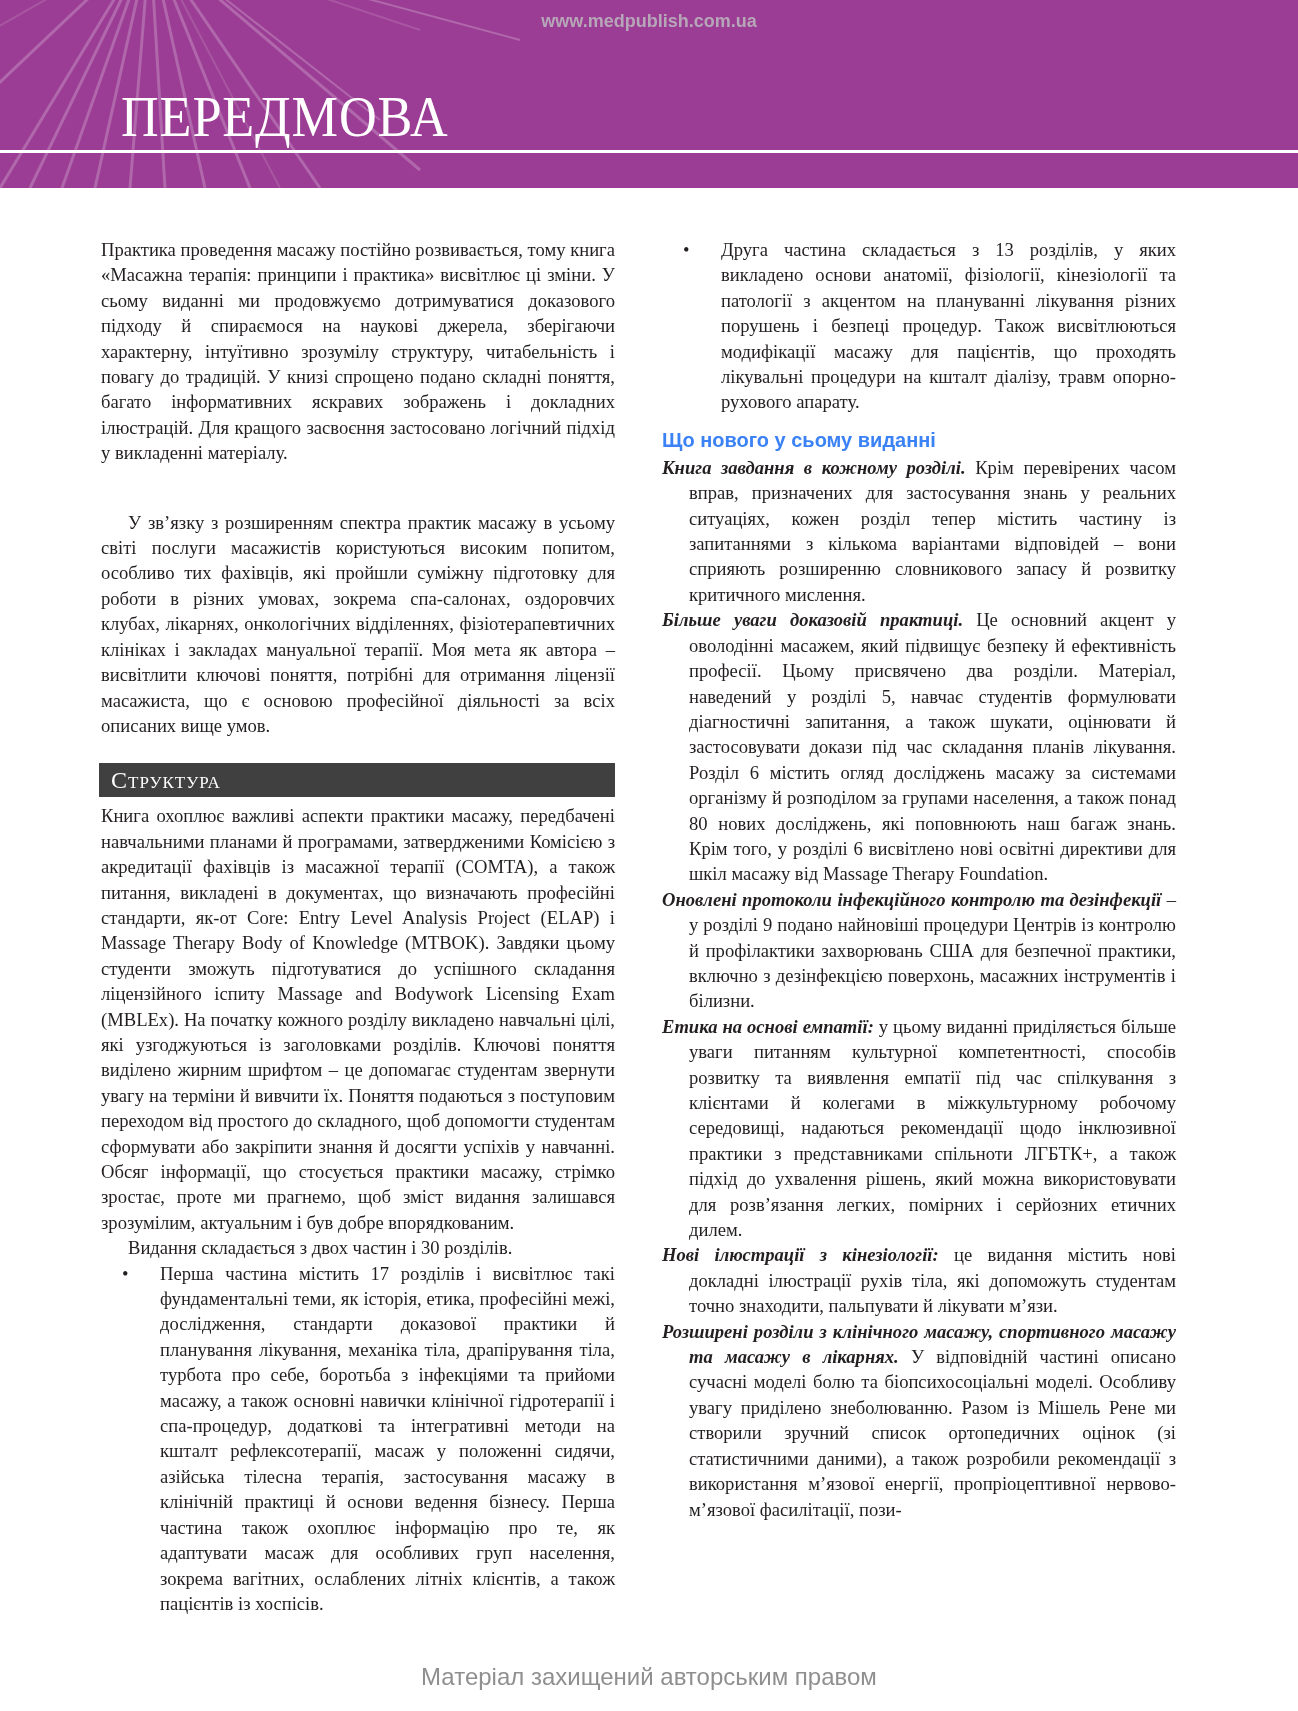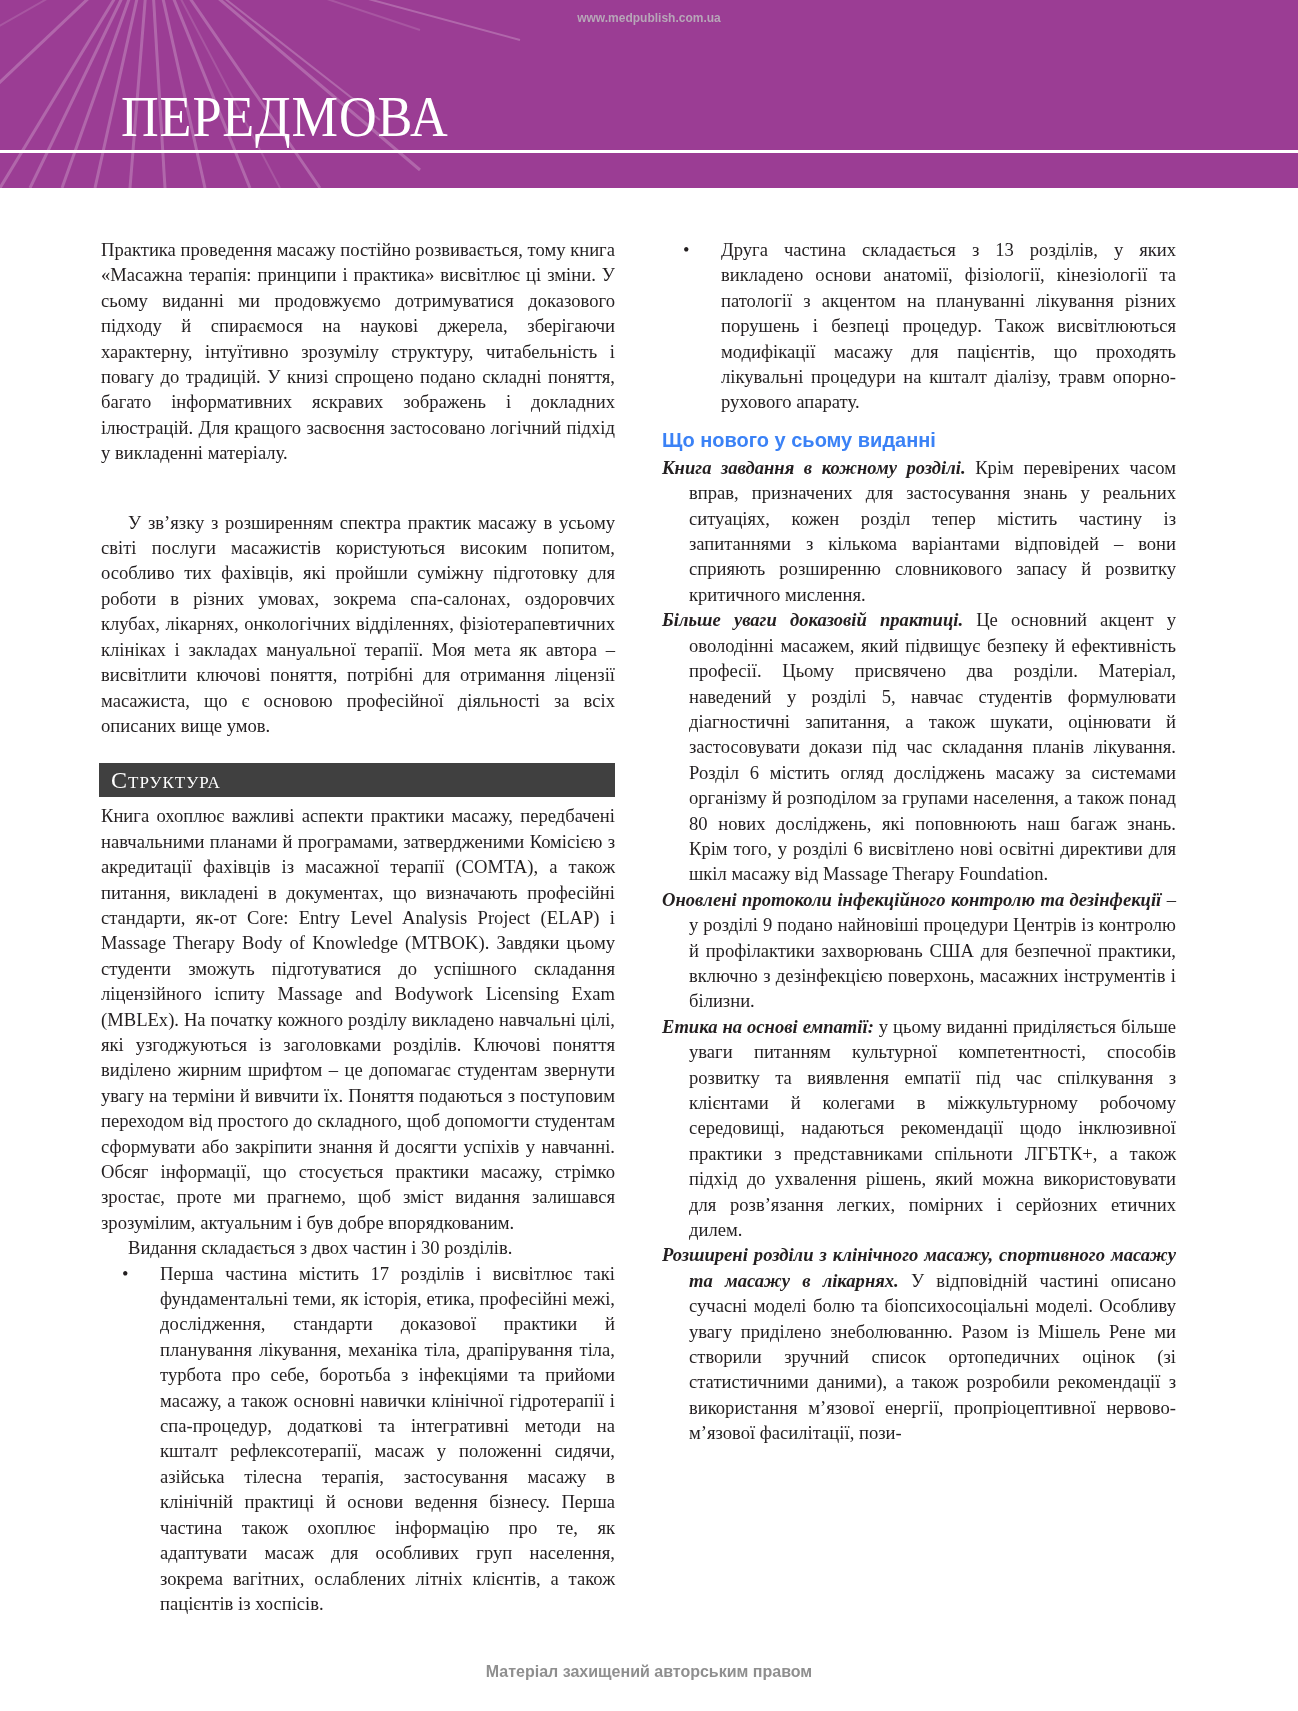--- a/index.html
+++ b/index.html
@@ -4,21 +4,21 @@
 <style>
   html, body { margin: 0; padding: 0; background: #ffffff; }
   body { width: 1298px; height: 1711px; position: relative; overflow: hidden;
          font-family: "Liberation Serif", "DejaVu Serif", serif; color: #231f20; }
 
   .header { position: absolute; left: 0; top: 0; width: 1298px; height: 188px;
             background: #9b3d94; overflow: hidden; }
   .header svg.rays { position: absolute; left: 0; top: 0; }
   .site-url { position: absolute; left: 0; width: 1298px; top: 11px; text-align: center;
               font-family: "Liberation Sans", "DejaVu Sans", sans-serif; font-weight: bold;
-              font-size: 12px; color: #b7a6b8; letter-spacing: 0px; }
+              font-size: 18px; color: #b7a6b8; letter-spacing: 0px; }
   .page-title { position: absolute; left: 121px; top: 88px; font-family: "Liberation Serif", serif;
                 font-size: 58px; color: #ffffff; letter-spacing: 1px; transform: scaleX(0.9);
                 transform-origin: left center; line-height: 1; }
   .header-rule { position: absolute; left: 0; top: 150px; width: 1298px; height: 3px; background: #ffffff; }
 
   .col { position: absolute; font-size: 18.6px; line-height: 25.4px; text-align: justify; }
   .col-left { left: 101px; top: 237px; width: 514px; }
   .col-right { left: 662px; top: 237px; width: 514px; }
 
   p { margin: 0; hyphens: manual; }
@@ -33,22 +33,22 @@
   .bullet .dot { position: absolute; left: 21px; top: 0; }
   .bullet-intro { padding-left: 27px; }
 
   .subheading { font-family: "Liberation Sans", "DejaVu Sans", sans-serif; font-weight: bold;
                 color: #3b82f6; font-size: 20px; line-height: 26px; margin: 12px 0 2px 0; }
 
   .feature { padding-left: 27px; text-indent: -27px; }
   .feature .lead { font-weight: bold; font-style: italic; }
 
   .footer { position: absolute; left: 0; top: 1663px; width: 1298px; text-align: center;
-            font-family: "Liberation Sans", "DejaVu Sans", sans-serif; font-weight: bold;
-            font-size: 16px; color: #8f8f8f; }
+            font-family: "Liberation Sans", "DejaVu Sans", sans-serif; font-weight: normal;
+            font-size: 24px; color: #8f8f8f; }
 </style>
 </head>
 <body>
 
 <div class="header">
   <svg class="rays" width="1298" height="188">
     <g stroke="#ffffff" stroke-opacity="0.22" stroke-width="3" fill="none">
       <line x1="150" y1="-60" x2="-40" y2="120"></line>
       <line x1="150" y1="-60" x2="0" y2="188"></line>
       <line x1="150" y1="-60" x2="30" y2="188"></line>
@@ -93,16 +93,17 @@
     <span class="dot">•</span>
     <p>Друга частина складається з 13 розділів, у яких викладено основи анатомії, фізіології, кінезіології та патології з акцентом на плануванні лікування різних порушень і безпеці процедур. Також висвітлюються модифікації масажу для пацієнтів, що проходять лікувальні процедури на кшталт діалізу, травм опорно-рухового апарату.</p>
   </div>
 
   <div class="subheading">Що нового у сьому виданні</div>
 
   <p class="feature"><span class="lead">Книга завдання в кожному розділі.</span><span> Крім перевірених часом вправ, призначених для застосування знань у реальних ситуаціях, кожен розділ тепер містить частину із запитаннями з кількома варіантами відповідей – вони сприяють розширенню словникового запасу й розвитку критичного мислення.</span></p>
   <p class="feature"><span class="lead">Більше уваги доказовій практиці.</span><span> Це основний акцент у оволодінні масажем, який підвищує безпеку й ефективність професії. Цьому присвячено два розділи. Матеріал, наведений у розділі 5, навчає студентів формулювати діагностичні запитання, а також шукати, оцінювати й застосовувати докази під час складання планів лікування. Розділ 6 містить огляд досліджень масажу за системами організму й розподілом за групами населення, а також понад 80 нових досліджень, які поповнюють наш багаж знань. Крім того, у розділі 6 висвітлено нові освітні директиви для шкіл масажу від Massage Therapy Foundation.</span></p>
   <p class="feature"><span class="lead">Оновлені протоколи інфекційного контролю та дезінфекції</span><span> – у розділі 9 подано найновіші процедури Центрів із контролю й профілактики захворювань США для безпечної практики, включно з дезінфекцією поверхонь, масажних інструментів і білизни.</span></p>
   <p class="feature"><span class="lead">Етика на основі емпатії:</span><span> у цьому виданні приділяється більше уваги питанням культурної компетентності, способів розвитку та виявлення емпатії під час спілкування з клієнтами й колегами в міжкультурному робочому середовищі, надаються рекомендації щодо інклюзивної практики з представниками спільноти ЛГБТК+, а також підхід до ухвалення рішень, який можна використовувати для розв’язання легких, помірних і серйозних етичних дилем.</span></p>
+  <p class="feature"><span class="lead">Нові ілюстрації з кінезіології:</span><span> це видання містить нові докладні ілюстрації рухів тіла, які допоможуть студентам точно знаходити, пальпувати й лікувати м’язи.</span></p>
   <p class="feature"><span class="lead">Розширені розділи з клінічного масажу, спортивного масажу та масажу в лікарнях.</span><span> У відповідній частині описано сучасні моделі болю та біопсихосоціальні моделі. Особливу увагу приділено знеболюванню. Разом із Мішель Рене ми створили зручний список ортопедичних оцінок (зі статистичними даними), а також розробили рекомендації з використання м’язової енергії, пропріоцептивної нервово-м’язової фасилітації, пози-</span></p>
 </div>
 
 <div class="footer">Матеріал захищений авторським правом</div>
 
 </body></html>

